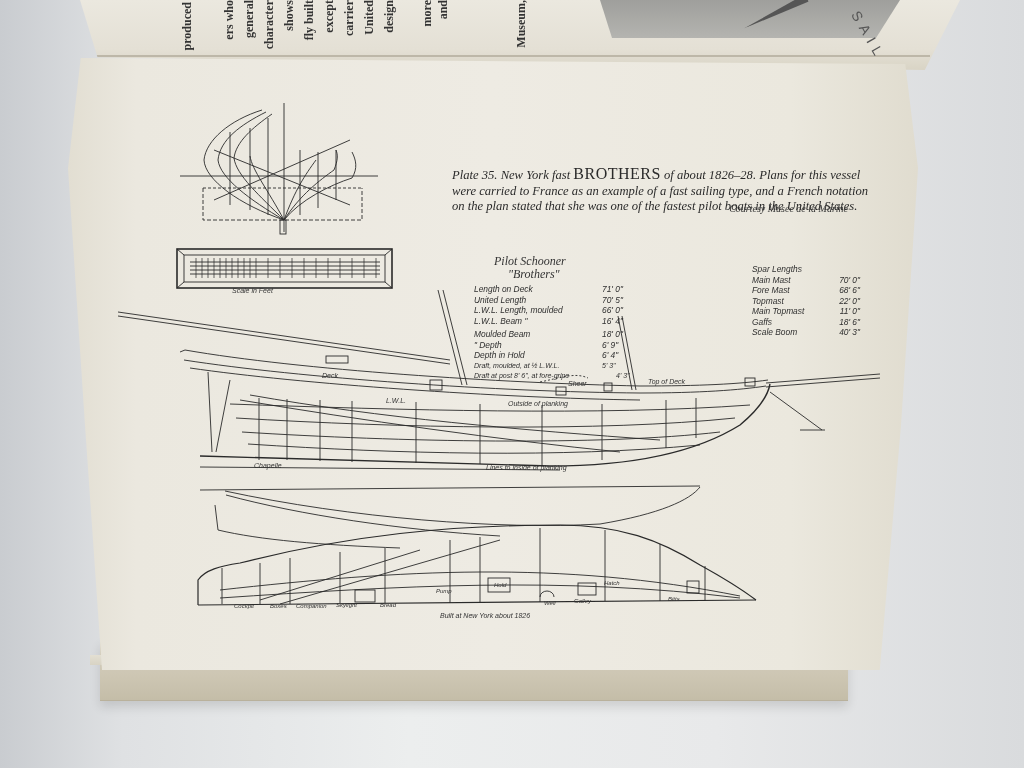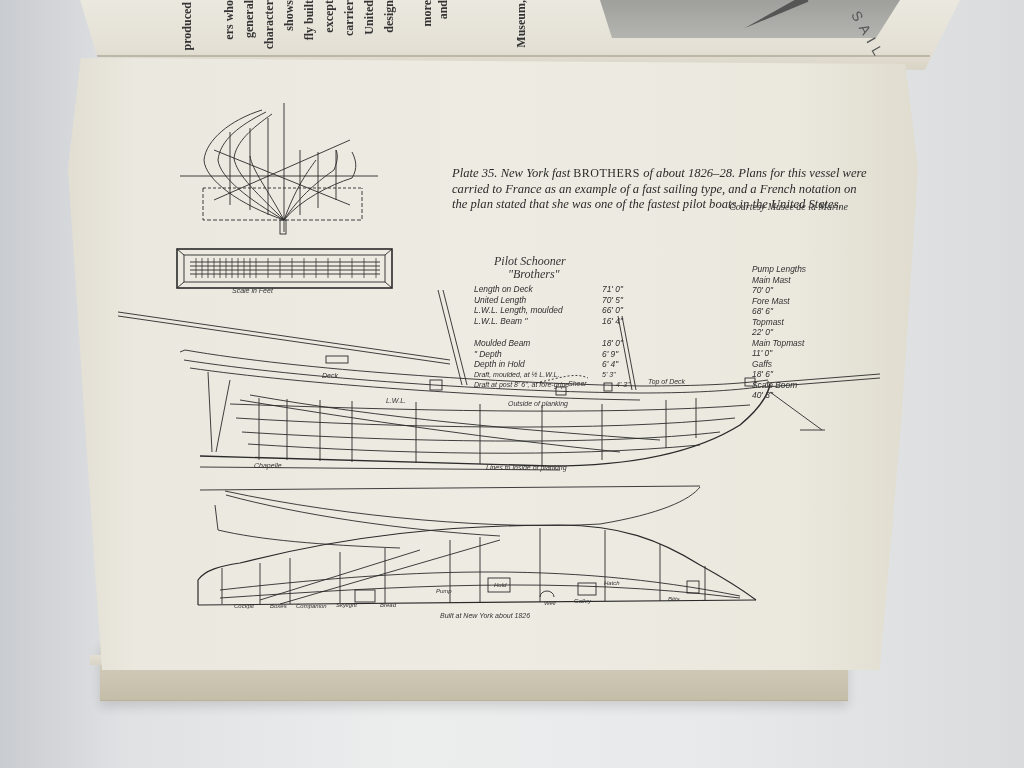--- a/index.html
+++ b/index.html
@@ -49,31 +49,31 @@
     clip-path: polygon(1.5% 0, 98.5% 1%, 100% 18%, 98% 60%, 95.5% 100%, 4% 100%, 2% 60%, 0 18%);
   }
   .page-edge {
     position:absolute; left:90px; top:655px; width:755px; height:10px;
     background: linear-gradient(180deg,#e3dfd3,#d8d3c4);
   }
   .caption {
     position:absolute; left:452px; top:166px; width:420px;
     font-style:italic; font-size:12.6px; line-height:15.5px; color:#2a2a2a;
   }
-  .caption .sc { font-variant: small-caps; font-style:normal; font-size:12px; letter-spacing:0.5px; }
+  .caption .sc { font-variant: small-caps; font-style:normal; font-size:16px; letter-spacing:0.5px; }
   .caption .credit {
     position:absolute; right:24px; bottom:-2px; font-size:10px; font-style:italic; color:#333;
   }
   .handnote { font-family:"Liberation Sans", sans-serif; font-style:italic; color:#2f2f2f; position:absolute; }
   .dims { position:absolute; left:474px; top:284px; font-size:8.4px; line-height:10.5px; }
   .dims .row { display:flex; width:162px; justify-content:space-between; }
   .dims .row span:last-child { width:34px; }
   .title-script { position:absolute; font-family:"Liberation Serif", serif; font-style:italic; font-size:12px; color:#333; }
   .spars { position:absolute; left:752px; top:264px; font-size:8.4px; line-height:10.5px; }
-  .spars .row { display:flex; width:108px; justify-content:space-between;flex-direction:column; }
+  .spars .row { display:flex; width:108px; justify-content:space-between; }
   .draw-label { position:absolute; font-family:"Liberation Sans", sans-serif; font-style:italic; font-size:7px; color:#333; }
   svg.plans { position:absolute; left:0; top:0; }
 </style>
 </head>
 <body>
 
 <div class="scene">
 
   <div class="cover-bottom"></div>
 
@@ -122,21 +122,21 @@
         <span>70' 5"</span>
       </div>
     <div class="row">
         <span>L.W.L. Length, moulded</span>
         <span>66' 0"</span>
       </div>
     <div class="row">
         <span>L.W.L. Beam   "</span>
         <span>16' 4"</span>
       </div>
-    <div class="row" style="margin-top:12px;">
+    <div class="row" style="margin-top:3px;">
         <span>Moulded Beam</span>
         <span>18' 0"</span>
       </div>
     <div class="row">
         <span>   "    Depth</span>
         <span>6' 9"</span>
       </div>
     <div class="row">
         <span>Depth in Hold</span>
         <span>6' 4"</span>
@@ -145,21 +145,21 @@
         <span>Draft, moulded, at ½ L.W.L.</span>
         <span>5' 3"</span>
       </div>
     <div class="row" style="font-size:7px;width:176px;">
         <span>Draft at post 8' 6", at fore-gripe</span>
         <span>4' 3"</span>
       </div>
   </div>
 
   <div class="handnote spars">
-    <div>Pump Lengths</div>
+    <div>Spar Lengths</div>
     <div class="row">
         <span>Main Mast</span>
         <span>70' 0"</span>
       </div>
     <div class="row">
         <span>Fore Mast</span>
         <span>68' 6"</span>
       </div>
     <div class="row">
         <span>Topmast</span>

